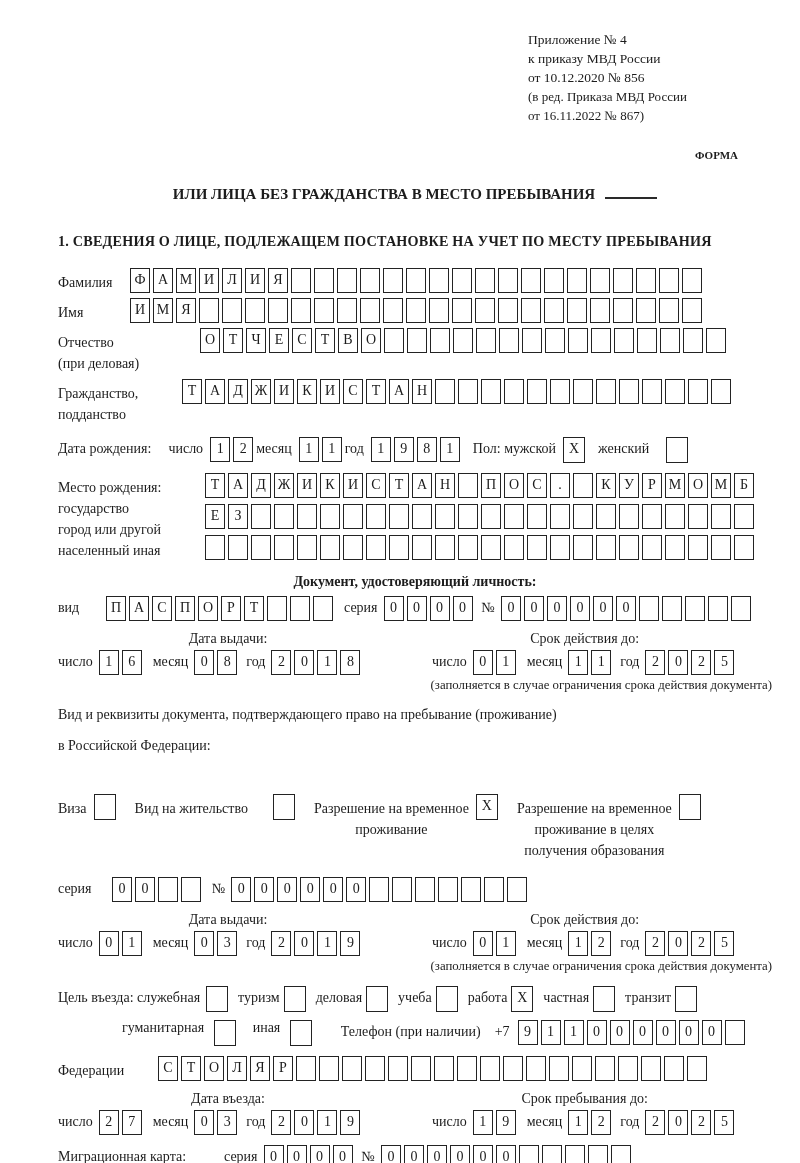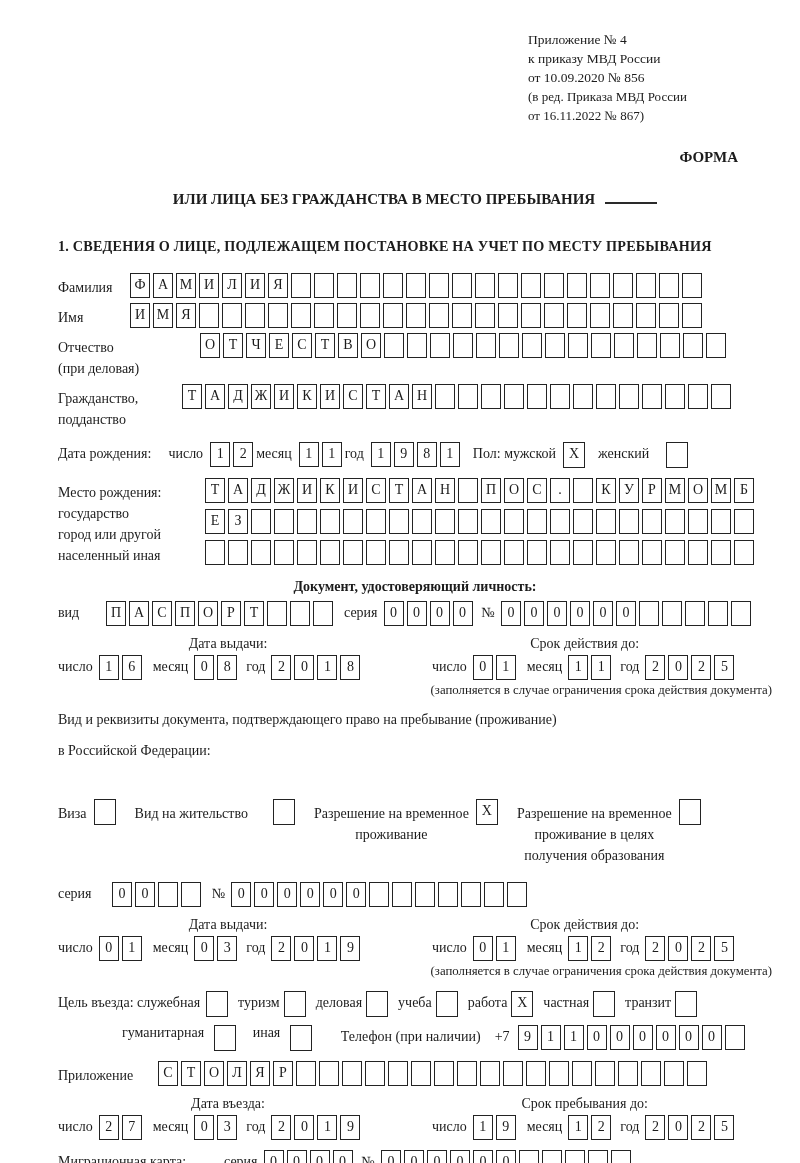--- a/index.html
+++ b/index.html
@@ -5,21 +5,21 @@
   * { box-sizing: border-box; }
   html,body { margin:0; padding:0; background:#ffffff; }
   .page {
     width:800px; min-height:1163px; margin:0 auto; background:#fff;
     color:#1c1c1c; font-family:"Liberation Serif", serif; font-size:14px;
     padding:30px 28px 16px 58px; position:relative;
   }
   
   .hdr { margin-left:auto; width:244px; font-size:13.5px; line-height:1.42; }
   .hdr .block2 { margin-top:1px; font-size:13px; }
-  .forma { text-align:right; font-weight:bold; padding-right:34px; margin-top:24px; font-size:15px; }
+  .forma { text-align:right; font-weight:bold; padding-right:34px; margin-top:24px; font-size:11px; }
   
   .title { text-align:center; font-weight:bold; font-size:15px; margin-top:22px; line-height:1.55; }
   .title .blank { display:inline-block; width:52px; border-bottom:2px solid #2a2a2a; height:13px; margin-left:10px; }
   .sec-heading { font-weight:bold; font-size:14.2px; margin:26px 0 18px; letter-spacing:.2px; }
   
   .row { display:flex; align-items:flex-start; margin-bottom:5px; }
   .lbl { flex:0 0 auto; padding-top:4px; line-height:1.5; }
   .cells { white-space:nowrap; font-size:0; }
   .cell {
     display:inline-block; width:20px; height:25px; border:1.6px solid #232323;
@@ -62,21 +62,21 @@
   .prefix { padding-top:4px; margin-right:8px; }
 </style>
 </head>
 <body>
 
 <div class="page">
 
   <div class="hdr">
     <div>Приложение № 4</div>
     <div>к приказу МВД России</div>
-    <div>от 10.09.2020 № 856</div>
+    <div>от 10.12.2020 № 856</div>
     <div class="block2">
       <div>(в ред. Приказа МВД России</div>
       <div>от 16.11.2022 № 867)</div>
     </div>
   </div>
   <div class="forma">ФОРМА</div>
 
   <div class="title">
     <div>
       <span>ИЛИ ЛИЦА БЕЗ ГРАЖДАНСТВА В МЕСТО ПРЕБЫВАНИЯ</span><span class="blank"></span>
@@ -281,21 +281,21 @@
     <span class="pitem" style="margin-left:14px">
       <span class="inline-lbl">иная</span>
       <span class="cells cbx"><span class="cell"></span></span>
     </span>
     <span class="phone-lbl">Телефон (при наличии)</span>
     <span class="prefix">+7</span>
     <span class="cells"><span class="cell">9</span><span class="cell">1</span><span class="cell">1</span><span class="cell">0</span><span class="cell">0</span><span class="cell">0</span><span class="cell">0</span><span class="cell">0</span><span class="cell">0</span><span class="cell"></span></span>
   </div>
 
   <div class="row">
-    <div class="lbl w100">Приложение</div>
+    <div class="lbl w100">Федерации</div>
     <div class="cells"><span class="cell">С</span><span class="cell">Т</span><span class="cell">О</span><span class="cell">Л</span><span class="cell">Я</span><span class="cell">Р</span><span class="cell"></span><span class="cell"></span><span class="cell"></span><span class="cell"></span><span class="cell"></span><span class="cell"></span><span class="cell"></span><span class="cell"></span><span class="cell"></span><span class="cell"></span><span class="cell"></span><span class="cell"></span><span class="cell"></span><span class="cell"></span><span class="cell"></span><span class="cell"></span><span class="cell"></span><span class="cell"></span></div>
   </div>
 
   <div class="dates">
     <div class="dhalf">
       <div class="dhead">Дата въезда:</div>
       <div class="dline">
         <span class="inline-lbl">число</span>
         <span class="cells mr8"><span class="cell">2</span><span class="cell">7</span></span>
         <span class="inline-lbl">месяц</span>

